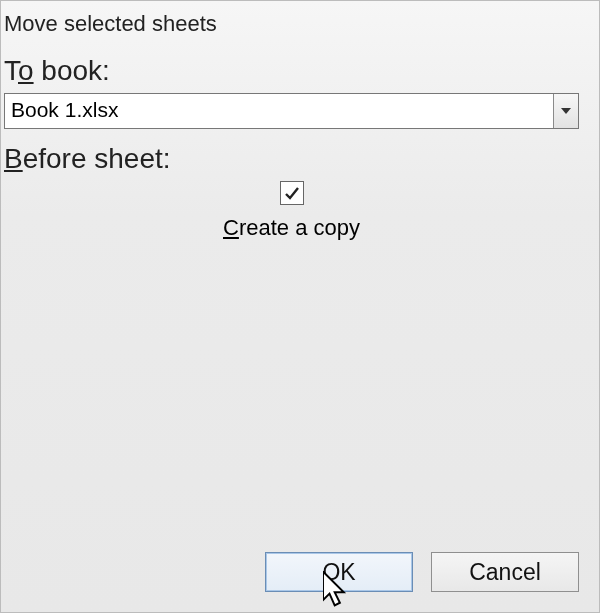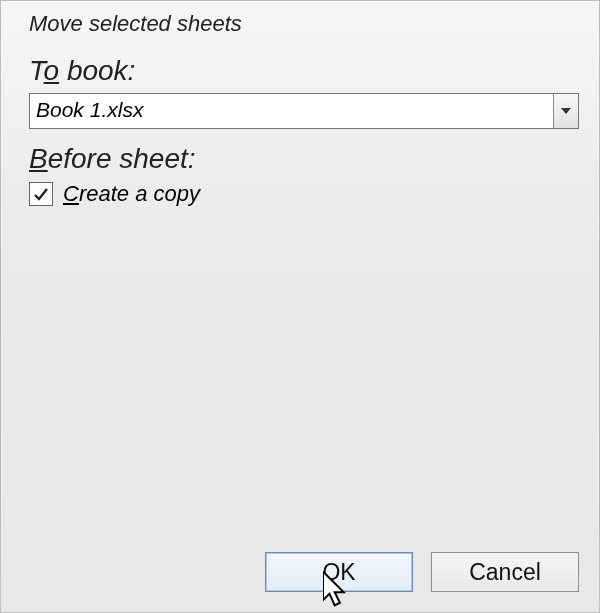--- a/index.html
+++ b/index.html
@@ -50,22 +50,21 @@
   }
   .titlebar .close-btn svg {
     width: 22px;
     height: 22px;
     stroke: #111;
     stroke-width: 1.8;
   }
 
   
   .body {
-    padding: 10px 20px 0 28px;
-    font-style: italic;
+    padding: 10px 20px 0 3px;
   }
   .section-label {
     color: #222;
     font-size: 22px;
     margin-bottom: 18px;
   }
   .field-label {
     color: #222;
     font-size: 28px;
     margin-bottom: 6px;
@@ -127,20 +126,21 @@
   }
 
   
   .checkrow {
     display: flex;
     align-items: center;
     gap: 10px;
     margin-bottom: 26px;
     cursor: default;
     font-size: 22px;
+    flex-direction: column;
   }
   .checkbox {
     width: 22px;
     height: 22px;
     background: #fff;
     border: 1px solid #666;
     display: flex;
     align-items: center;
     justify-content: center;
   }

